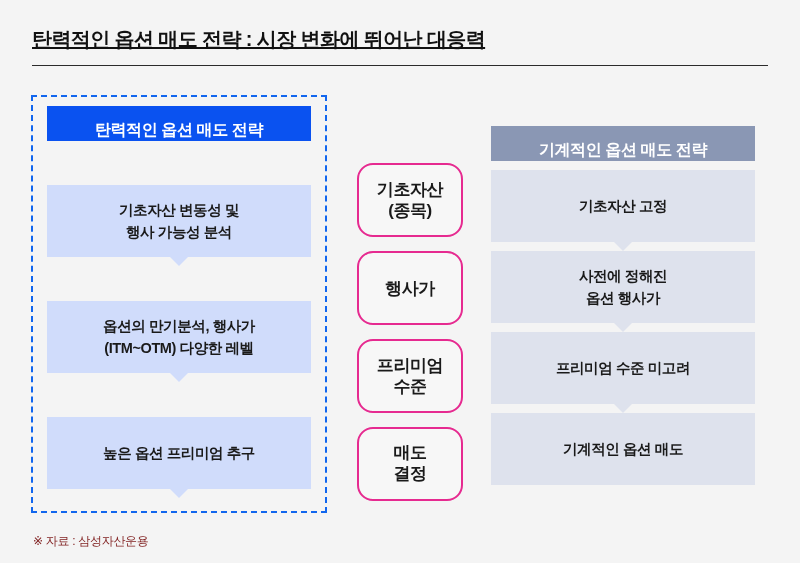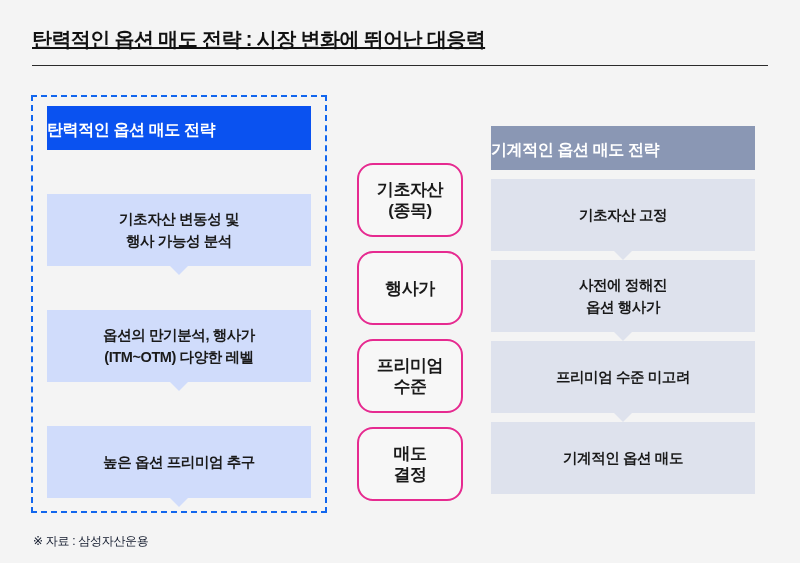--- a/index.html
+++ b/index.html
@@ -59,22 +59,23 @@
   }
 
   .col {
     position: absolute;
     width: 264px;
   }
   .col-left  { left: 47px;  top: 14px; }
   .col-right { left: 491px; top: 14px; margin-top: 20px; }
 
   .col-header {
-    height: 44px;
+    height: 35px;
     line-height: 48px;
+    text-align: center;
     font-size: 16px;
     font-weight: bold;
     letter-spacing: -0.4px;
     color: #ffffff;
   }
   .col-header.blue { background: #0a52f0; }
   .col-header.gray { background: #8a97b4; }
 
   .cell {
     margin-top: 9px;
@@ -125,29 +126,29 @@
     align-items: center;
     justify-content: center;
     text-align: center;
     font-size: 17px;
     font-weight: bold;
     letter-spacing: -0.4px;
     line-height: 21px;
     color: #1a1a1a;
     margin-bottom: 14px;
   }
-  .pill:last-child { margin-bottom: 12px; }
+  .pill:last-child { margin-bottom: 12px; font-family: Liberation Mono, monospace; }
 
   
   .footnote {
     position: absolute;
     left: 33px;
     top: 533px;
     font-size: 12px;
-    color: #0f172a;
+    color: #7f1d1d;
     letter-spacing: -0.3px;
   }
 </style>
 </head>
 <body>
 
 <div class="title-wrap">
   <div class="page-title">탄력적인 옵션 매도 전략 : 시장 변화에 뛰어난 대응력</div>
   <div class="title-rule"></div>
 </div>

